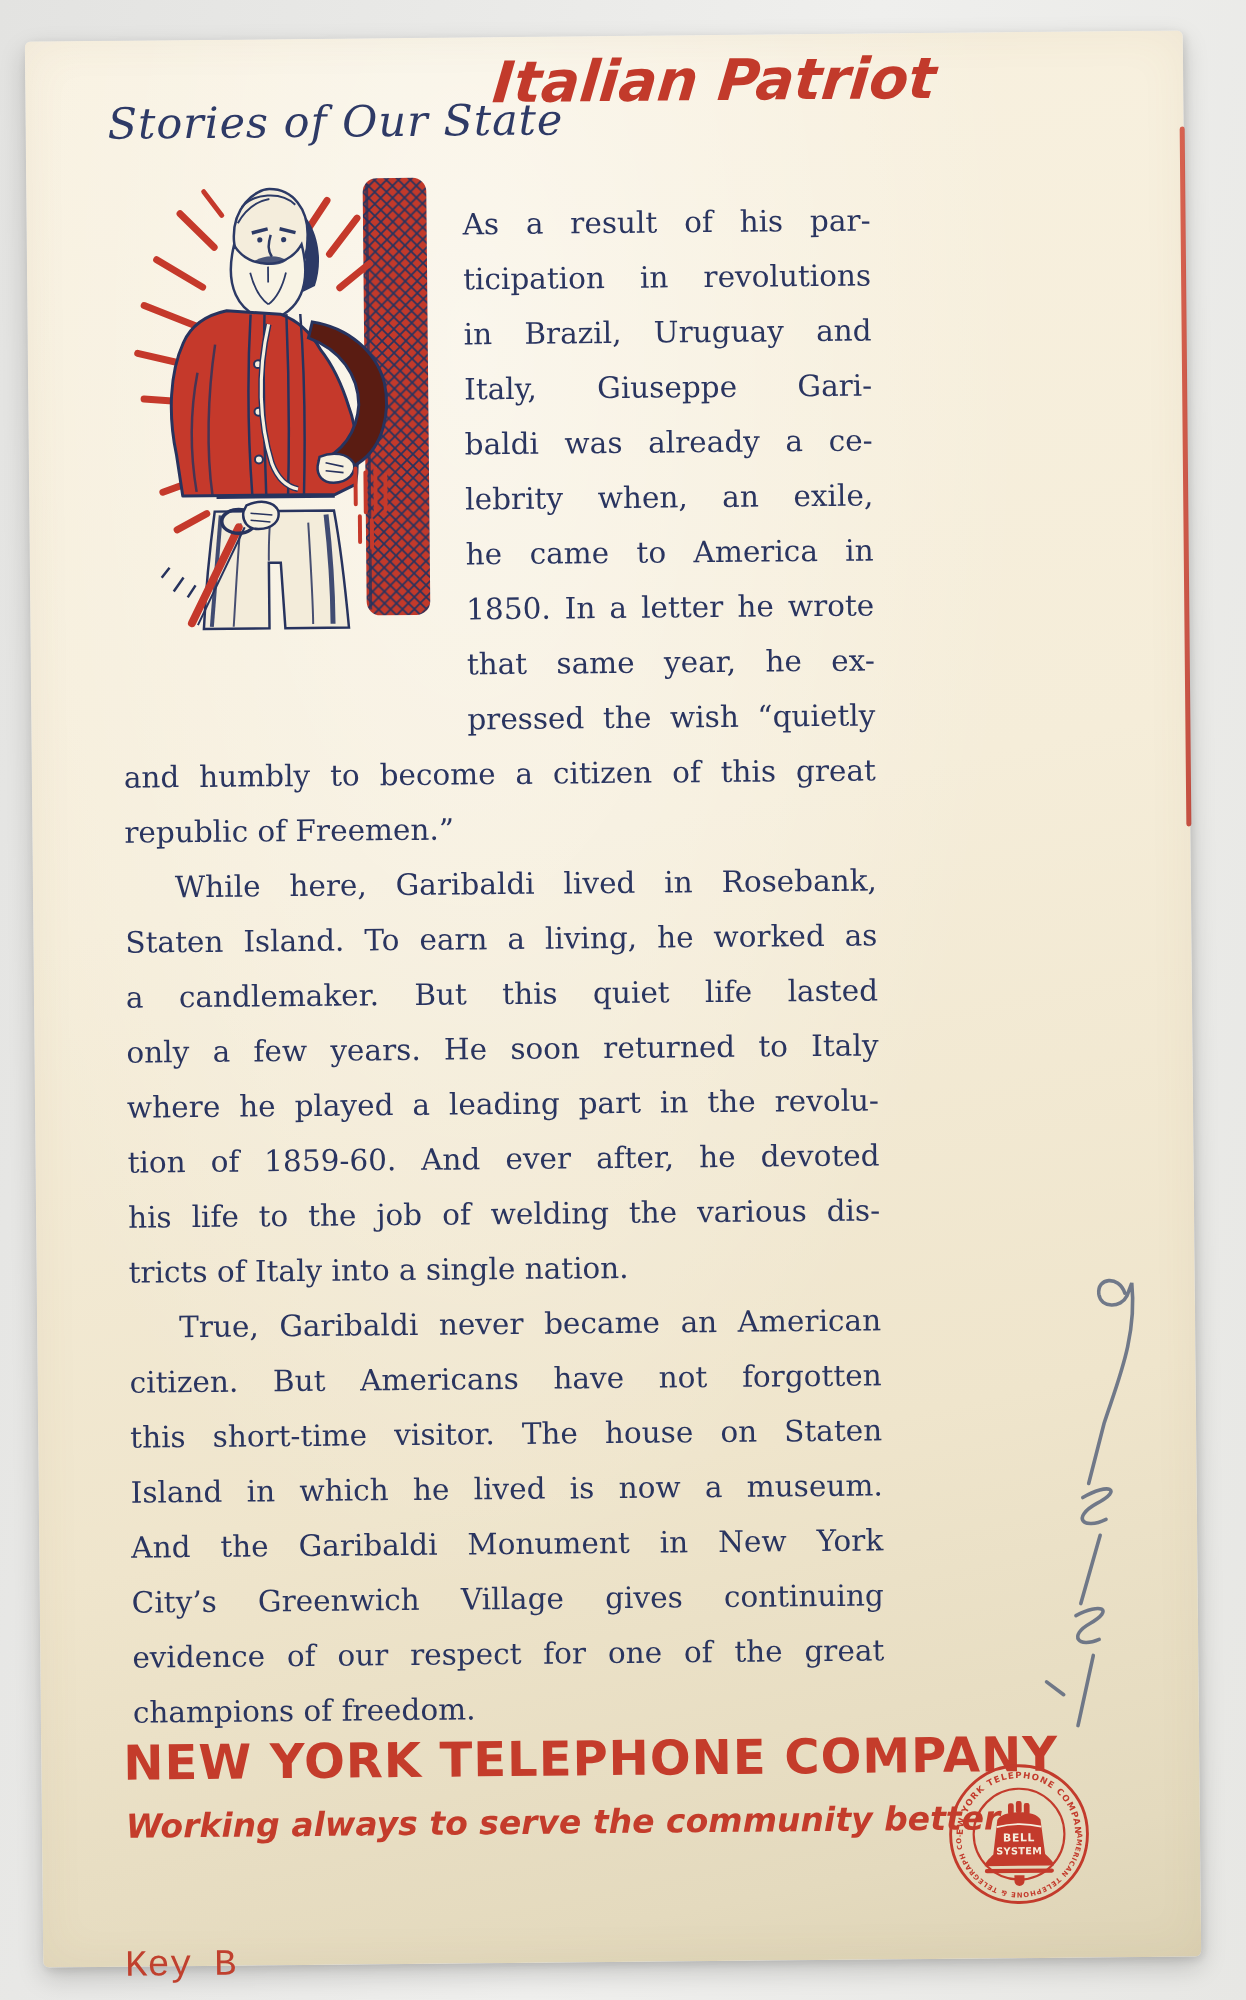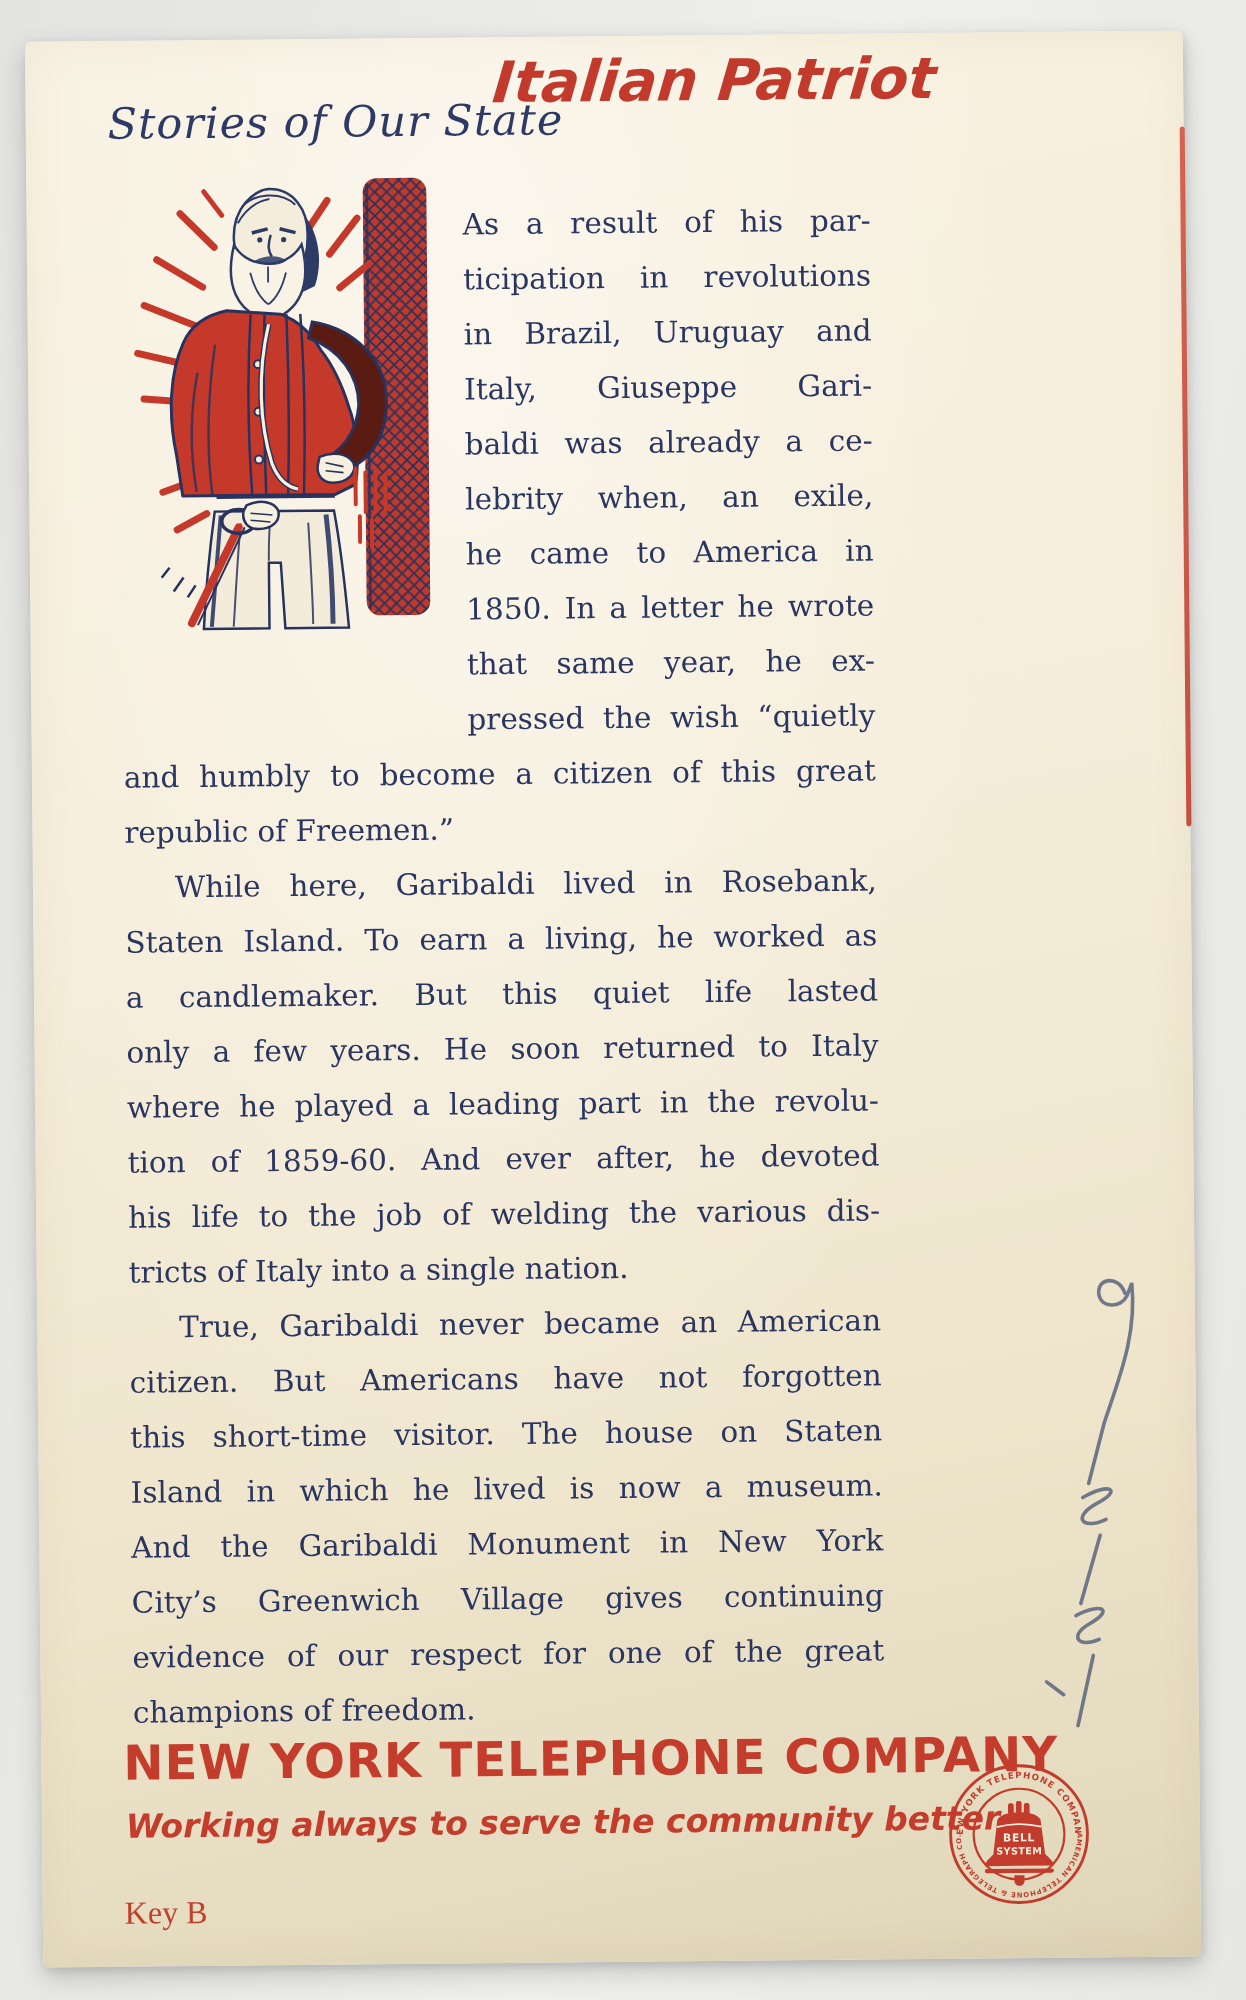--- a/index.html
+++ b/index.html
@@ -46,22 +46,22 @@
     position:absolute;left:82px;top:1694px;
     font-family:"DejaVu Sans",sans-serif;font-weight:bold;
     font-size:48px;color:#c43c2b;letter-spacing:1px;white-space:nowrap;
   }
   .slogan{
     position:absolute;left:84px;top:1766px;
     font-family:"DejaVu Sans",sans-serif;font-weight:bold;font-style:italic;
     font-size:33px;color:#c43c2b;white-space:nowrap;
   }
   .keyb{
-    position:absolute;left:82px;top:1854px;
-    font-family:Liberation Serif, serif;font-size:32px;color:#c0402e;
+    position:absolute;left:82px;top:1904px;
+    font-family:Liberation Mono, monospace;font-size:37px;color:#c0402e;
   }
   .bell-logo{position:absolute;left:905px;top:1730px;width:144px;height:144px;}
   .signature{position:absolute;left:1000px;top:1242px;width:130px;height:470px;}
 </style>
 </head>
 <body>
 
 <div class="card">
 
   <div class="red-edge"></div>

